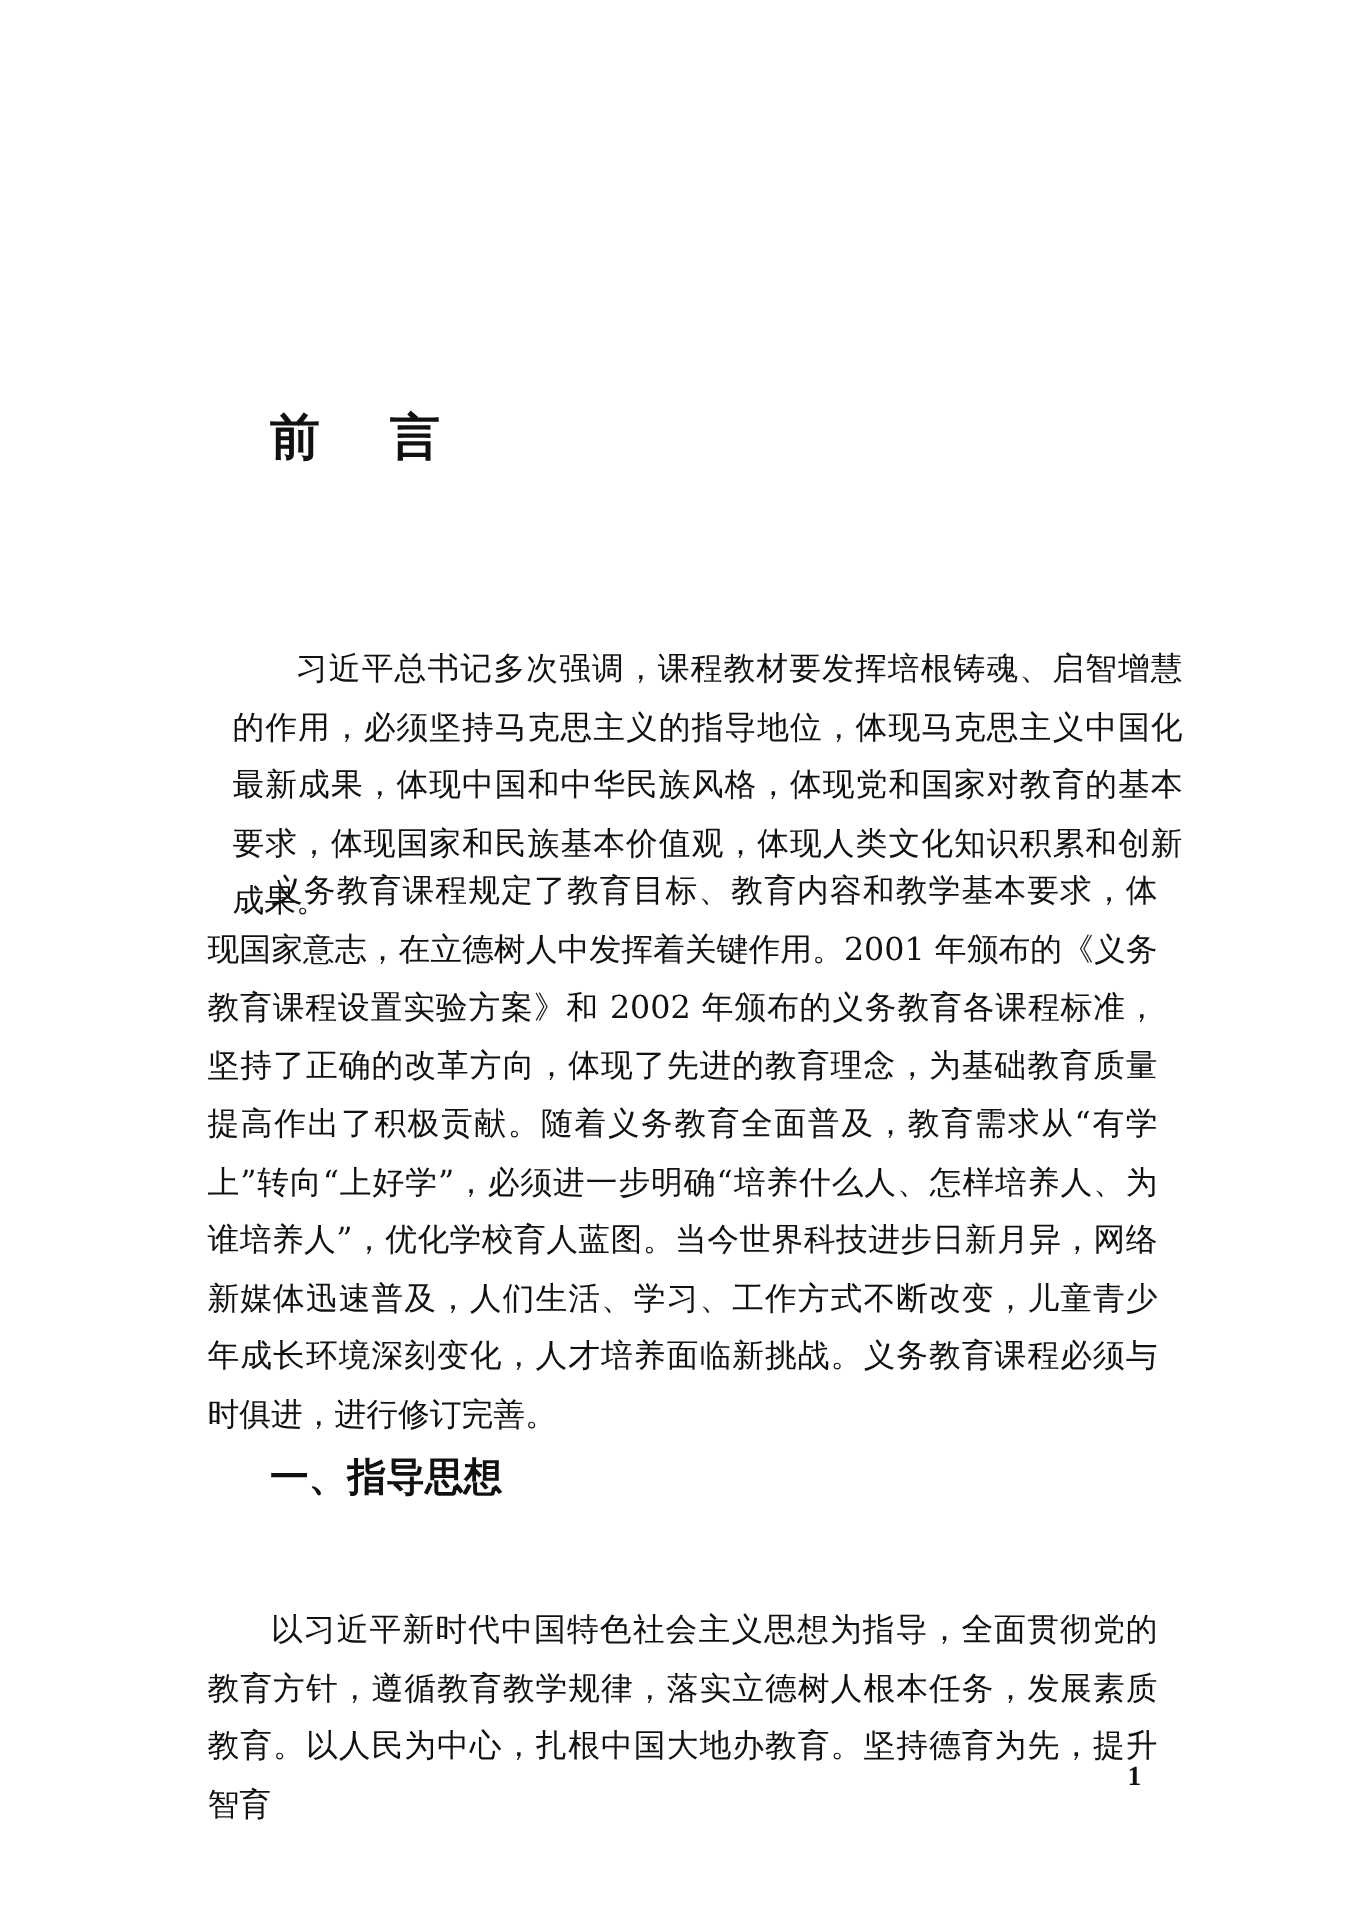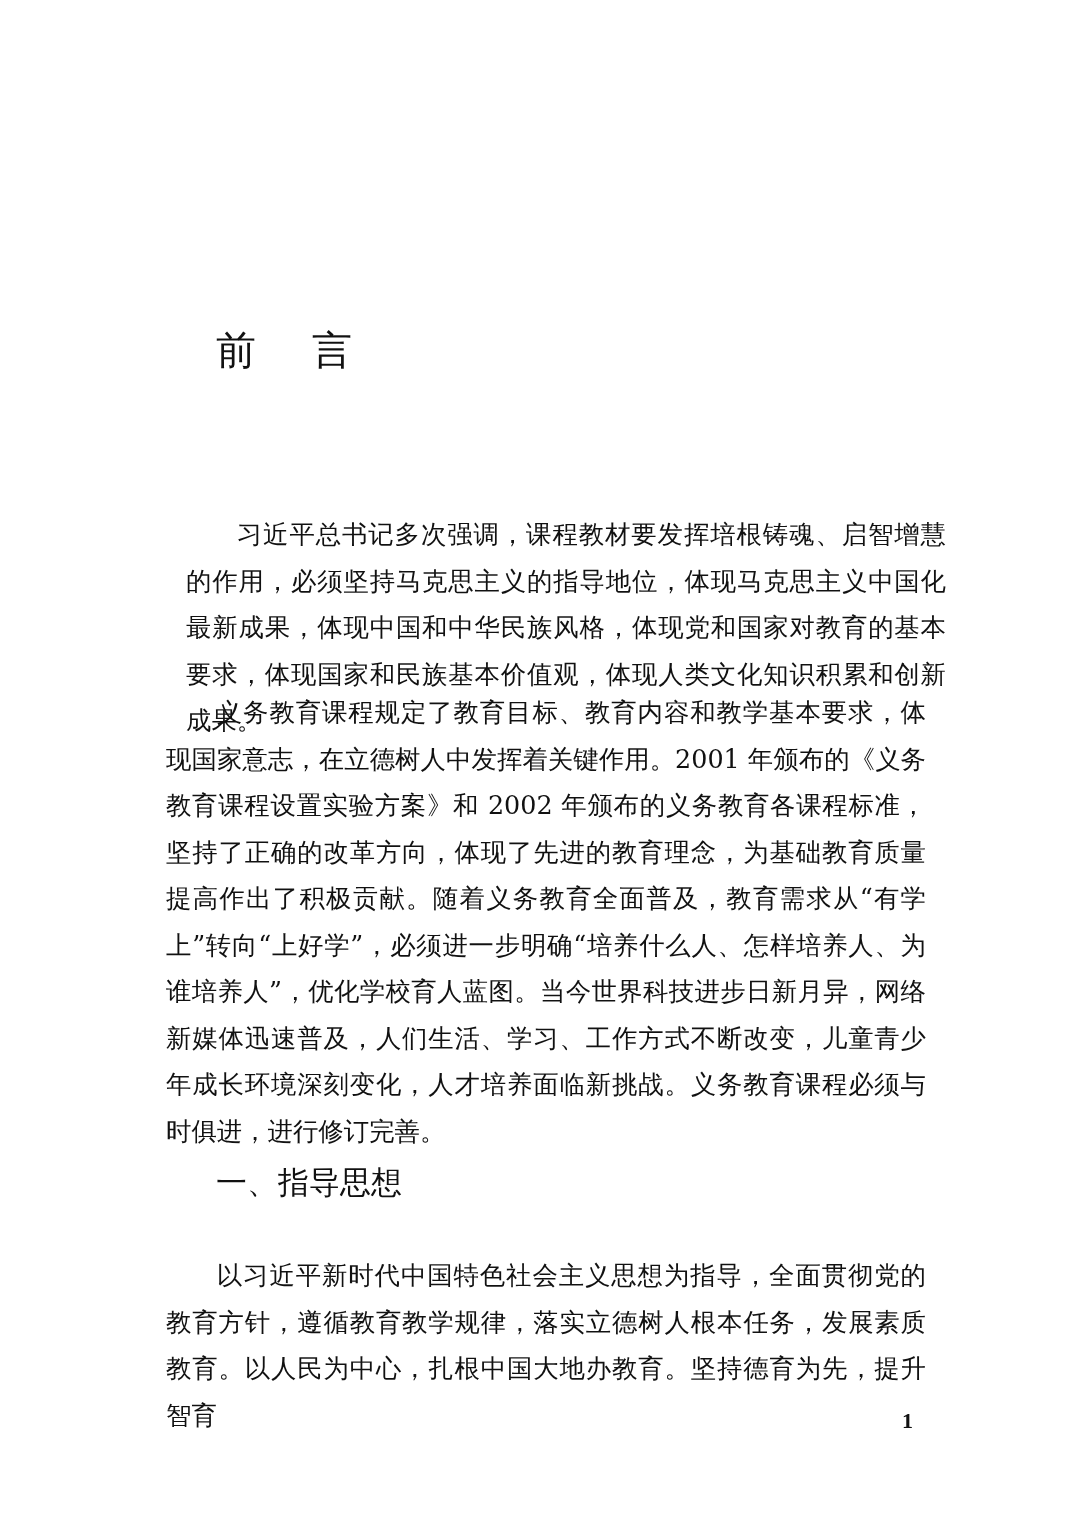--- a/index.html
+++ b/index.html
@@ -1,36 +1,36 @@
 <!DOCTYPE html>
 <html><head>
 <meta charset="utf-8">
 <style>
   html, body { margin: 0; padding: 0; background: #ffffff; }
   body { width: 1087px; height: 1535px; position: relative; overflow: hidden;
          font-family: "DejaVu Serif", "Liberation Serif", serif; color: #111; }
-  .page-title { position: absolute; left: 216px; top: 326px; font-size: 40px; font-weight: normal;
+  .page-title { position: absolute; left: 216px; top: 326px; font-size: 40px; font-weight: bold;
                 letter-spacing: 0; margin: 0; line-height: 48px; }
   .page-title span { display: inline-block; }
   .page-title .gap { width: 56px; }
   .para { position: absolute; left: 166px; width: 760px; font-size: 25.4px; line-height: 46.5px;
           margin: 0; text-align: justify; text-indent: 50.8px; letter-spacing: 0; }
-  .section-heading { position: absolute; left: 216px; top: 1160px; font-size: 31px; font-weight: normal;
+  .section-heading { position: absolute; left: 216px; top: 1160px; font-size: 31px; font-weight: bold;
                      margin: 0; line-height: 44px; font-family: "DejaVu Sans", "Liberation Sans", sans-serif; }
   .page-number { position: absolute; left: 902px; top: 1408px; font-size: 22px; font-weight: bold;
                  font-family: "Liberation Serif", serif; }
 </style>
 </head>
 <body>
 
 <h1 class="page-title">
   <span>前</span><span class="gap"></span><span>言</span>
 </h1>
 
 <p class="para" style="top:511px;margin-left:20px;">习近平总书记多次强调，课程教材要发挥培根铸魂、启智增慧的作用，必须坚持马克思主义的指导地位，体现马克思主义中国化最新成果，体现中国和中华民族风格，体现党和国家对教育的基本要求，体现国家和民族基本价值观，体现人类文化知识积累和创新成果。</p>
 
 <p class="para" style="top:689px;">义务教育课程规定了教育目标、教育内容和教学基本要求，体现国家意志，在立德树人中发挥着关键作用。2001 年颁布的《义务教育课程设置实验方案》和 2002 年颁布的义务教育各课程标准，坚持了正确的改革方向，体现了先进的教育理念，为基础教育质量提高作出了积极贡献。随着义务教育全面普及，教育需求从“有学上”转向“上好学”，必须进一步明确“培养什么人、怎样培养人、为谁培养人”，优化学校育人蓝图。当今世界科技进步日新月异，网络新媒体迅速普及，人们生活、学习、工作方式不断改变，儿童青少年成长环境深刻变化，人才培养面临新挑战。义务教育课程必须与时俱进，进行修订完善。</p>
 
 <h2 class="section-heading">一、指导思想</h2>
 
-<p class="para" style="top:1252px;">以习近平新时代中国特色社会主义思想为指导，全面贯彻党的教育方针，遵循教育教学规律，落实立德树人根本任务，发展素质教育。以人民为中心，扎根中国大地办教育。坚持德育为先，提升智育</p>
+<p class="para" style="top:1280px;">以习近平新时代中国特色社会主义思想为指导，全面贯彻党的教育方针，遵循教育教学规律，落实立德树人根本任务，发展素质教育。以人民为中心，扎根中国大地办教育。坚持德育为先，提升智育</p>
 
 <div class="page-number">1</div>
 
 </body></html>

